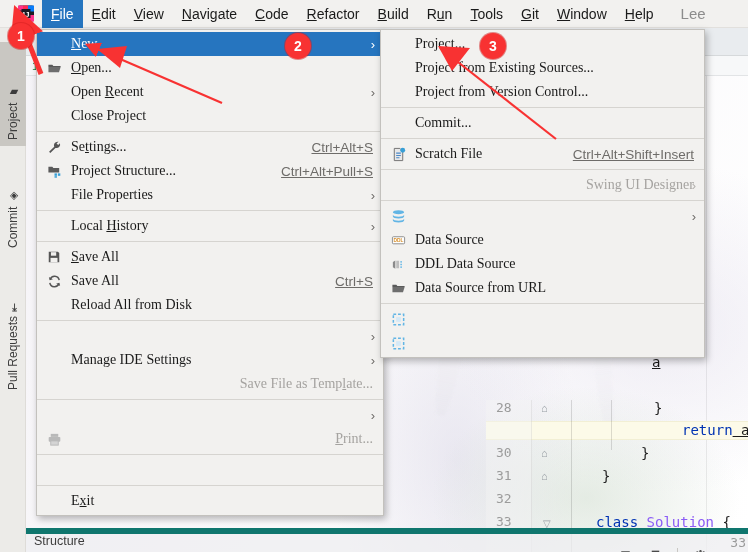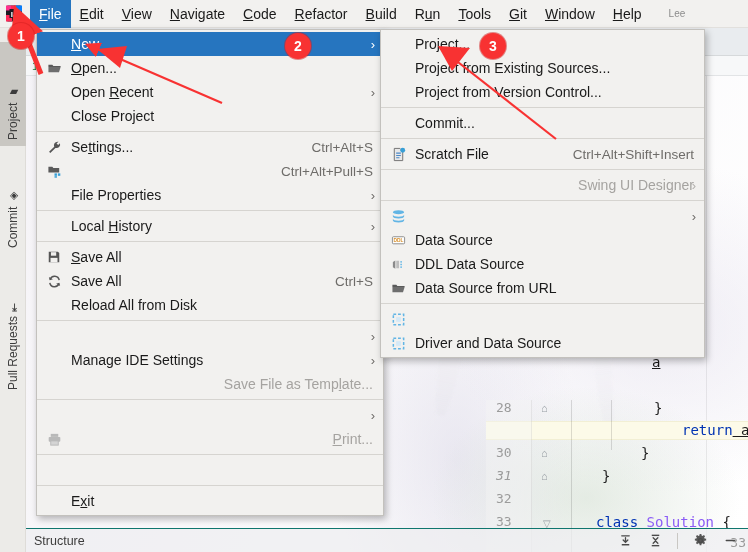--- a/index.html
+++ b/index.html
@@ -83,31 +83,31 @@
 
   
   .menubar {
     position: absolute; left: 0; top: 0; right: 0; height: 28px;
     background: #f2f1ef;
     border-bottom: 1px solid #e2e0dd;
     display: flex; align-items: center;
     z-index: 20;
   }
   .ij-logo {
-    width: 20px; height: 20px; margin-left: 4px; margin-right: 6px;
+    width: 20px; height: 20px; margin-left: 16px; margin-right: 6px;
     position: relative; flex: 0 0 auto; font-weight: bold;
   }
   .menu-item {
     padding: 0 9px; height: 28px; line-height: 28px;
     font-size: 14px; color: #1a1a1a; white-space: nowrap;
   }
   .menu-item.active { background: #2675bf; color: #ffffff; }
   .menu-item u { text-decoration: underline; }
   .menubar-right {
-    margin-left: 18px; color: #8c8c8c; font-size: 10px; white-space: nowrap;
+    margin-left: 18px; color: #8c8c8c; font-size: 15px; white-space: nowrap;
   }
 
   
   .toolstrip {
     position: absolute; left: 0; top: 28px; width: 26px; bottom: 0;
     background: #ecebe8; border-right: 1px solid #dedcd8;
     z-index: 15;
   }
   .vtab {
     position: absolute; left: 0; width: 26px;
@@ -137,24 +137,24 @@
   .mi {
     position: relative;
     display: flex; align-items: center;
     height: 24px;
     padding-left: 34px; padding-right: 10px;
     font-size: 14px; color: #1a1a1a;
     white-space: nowrap;
   }
   .mi.sel { background: #2675bf; color: #ffffff; }
   .mi.disabled { color: #a5a3a0; justify-content: flex-end; }
-  .mi .label { flex: 0 0 auto; }
+  .mi .label { flex: 0 0 auto; font-family: Liberation Serif, serif; }
   .mi .accel {
     margin-left: auto; padding-left: 24px;
-    color: #6e6c69; font-size: 13.5px;
+    color: #6e6c69; font-size: 13.5px; text-decoration: underline;
   }
   .mi .arrow {
     position: absolute; right: 8px; top: 50%;
     transform: translateY(-50%);
     color: #6e6c69; font-size: 13px; line-height: 1;
   }
   .mi.sel .arrow { color: #ffffff; }
   .mi .micon {
     position: absolute; left: 9px; top: 50%;
     transform: translateY(-50%);
@@ -174,23 +174,24 @@
     display: flex; align-items: center; justify-content: center;
     z-index: 60;
     box-shadow: 0 0 0 1px rgba(210,30,30,.5);
   }
   .anno-svg { position: absolute; inset: 0; z-index: 55; pointer-events: none; }
 
   
   .bottombar {
     position: absolute; left: 26px; right: 0; bottom: 0; height: 24px;
     background: rgba(238,238,240,.75);
-    border-top: 1px solid #0f766e;
-    display: flex; align-items: center;
+    border-top: 6px solid #0f766e;
+    display: flex; align-items: flex-start;
     z-index: 14;
+    flex-direction: column;
   }
   .bb-label { font-size: 12.5px; color: #3c3c3c; padding-left: 8px; }
   .bb-icons { margin-left: auto; display: flex; align-items: center; gap: 14px; padding-right: 10px; }
   .bb-ico { width: 16px; height: 16px; color: #4a4a4a; display: flex; align-items: center; justify-content: center; }
   .bb-divider { width: 1px; height: 16px; background: #c9c7c3; }
 </style>
 </head>
 <body>
 
 <div id="root">
@@ -225,21 +226,21 @@
     <div class="gutter-line" style="left:470px;top:372px;">28</div>
     <div class="fold-mark" style="left:515px;top:374px;font-size:11px;">⌂</div>
     <div class="code-line" style="left:628px;top:372px;">}</div>
 
     <div class="code-line" style="left:656px;top:394px;"><span class="kw">return</span><span class="ident-u"> an</span></div>
 
     <div class="gutter-line" style="left:470px;top:417px;">30</div>
     <div class="fold-mark" style="left:515px;top:419px;font-size:11px;">⌂</div>
     <div class="code-line" style="left:615px;top:417px;">}</div>
 
-    <div class="gutter-line" style="left:470px;top:440px;font-style:italic;">31</div>
+    <div class="gutter-line" style="left:470px;top:440px;">31</div>
     <div class="fold-mark" style="left:515px;top:442px;font-size:11px;">⌂</div>
     <div class="code-line" style="left:576px;top:440px;">}</div>
 
     <div class="gutter-line" style="left:470px;top:463px;">32</div>
 
     <div class="gutter-line" style="left:470px;top:486px;">33</div>
     <div class="fold-mark" style="left:517px;top:490px;font-size:10px;">▽</div>
     <div class="code-line" style="left:570px;top:486px;"><span class="kw">class</span><span class="cls"> Solution</span><span> {</span></div>
   </div>
 
@@ -352,20 +353,21 @@
     </div>
     <div class="mi">
       <span class="micon">
         <svg width="15" height="15" viewBox="0 0 16 16">
             <path fill="#5a5a5a" d="M1.5 3h4.2l1.1 1.3h6.2V9H1.5z"></path>
             <rect x="8" y="10" width="2.6" height="2.6" fill="#389fd6"></rect>
             <rect x="11.6" y="10" width="2.6" height="2.6" fill="#389fd6"></rect>
             <rect x="8" y="13" width="2.6" height="1.6" fill="#389fd6"></rect>
           </svg>
       </span>
+      <span class="label">Project Structure...</span>
       <span class="accel">Ctrl+Alt+Pull+S</span>
     </div>
     <div class="mi">
       <span class="label">File Properties</span>
       <span class="arrow">›</span>
     </div>
     <div class="sep"></div>
     <div class="mi">
       <span class="label">Local <u>H</u>istory</span>
       <span class="arrow">›</span>
@@ -517,21 +519,20 @@
       </span>
       <span class="label"></span>
     </div>
     <div class="mi">
       <span class="micon">
         <svg width="15" height="15" viewBox="0 0 16 16">
             <rect x="2.5" y="2.5" width="11" height="11" fill="none" stroke="#62b5e5" stroke-width="1.6" stroke-dasharray="3 2"></rect>
             <rect x="5.5" y="5.5" width="5" height="5" fill="#d4e9f7"></rect>
           </svg>
       </span>
-      <span class="label">Driver and Data Source</span>
     </div>
   </div>
 
   <svg class="anno-svg" width="748" height="552" viewBox="0 0 748 552">
     <defs>
       <marker id="ah" markerWidth="7" markerHeight="7" refX="1" refY="3.5" orient="auto">
         <polygon points="0,0 7,3.5 0,7" fill="#f83232"></polygon>
       </marker>
     </defs>
 

